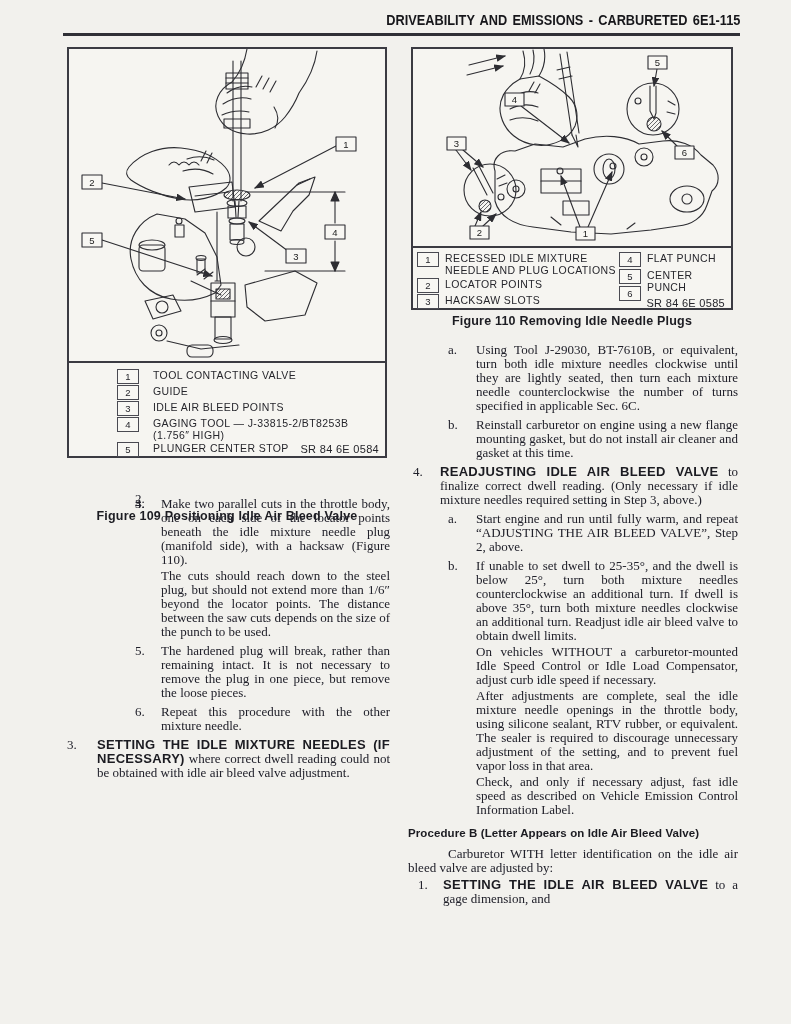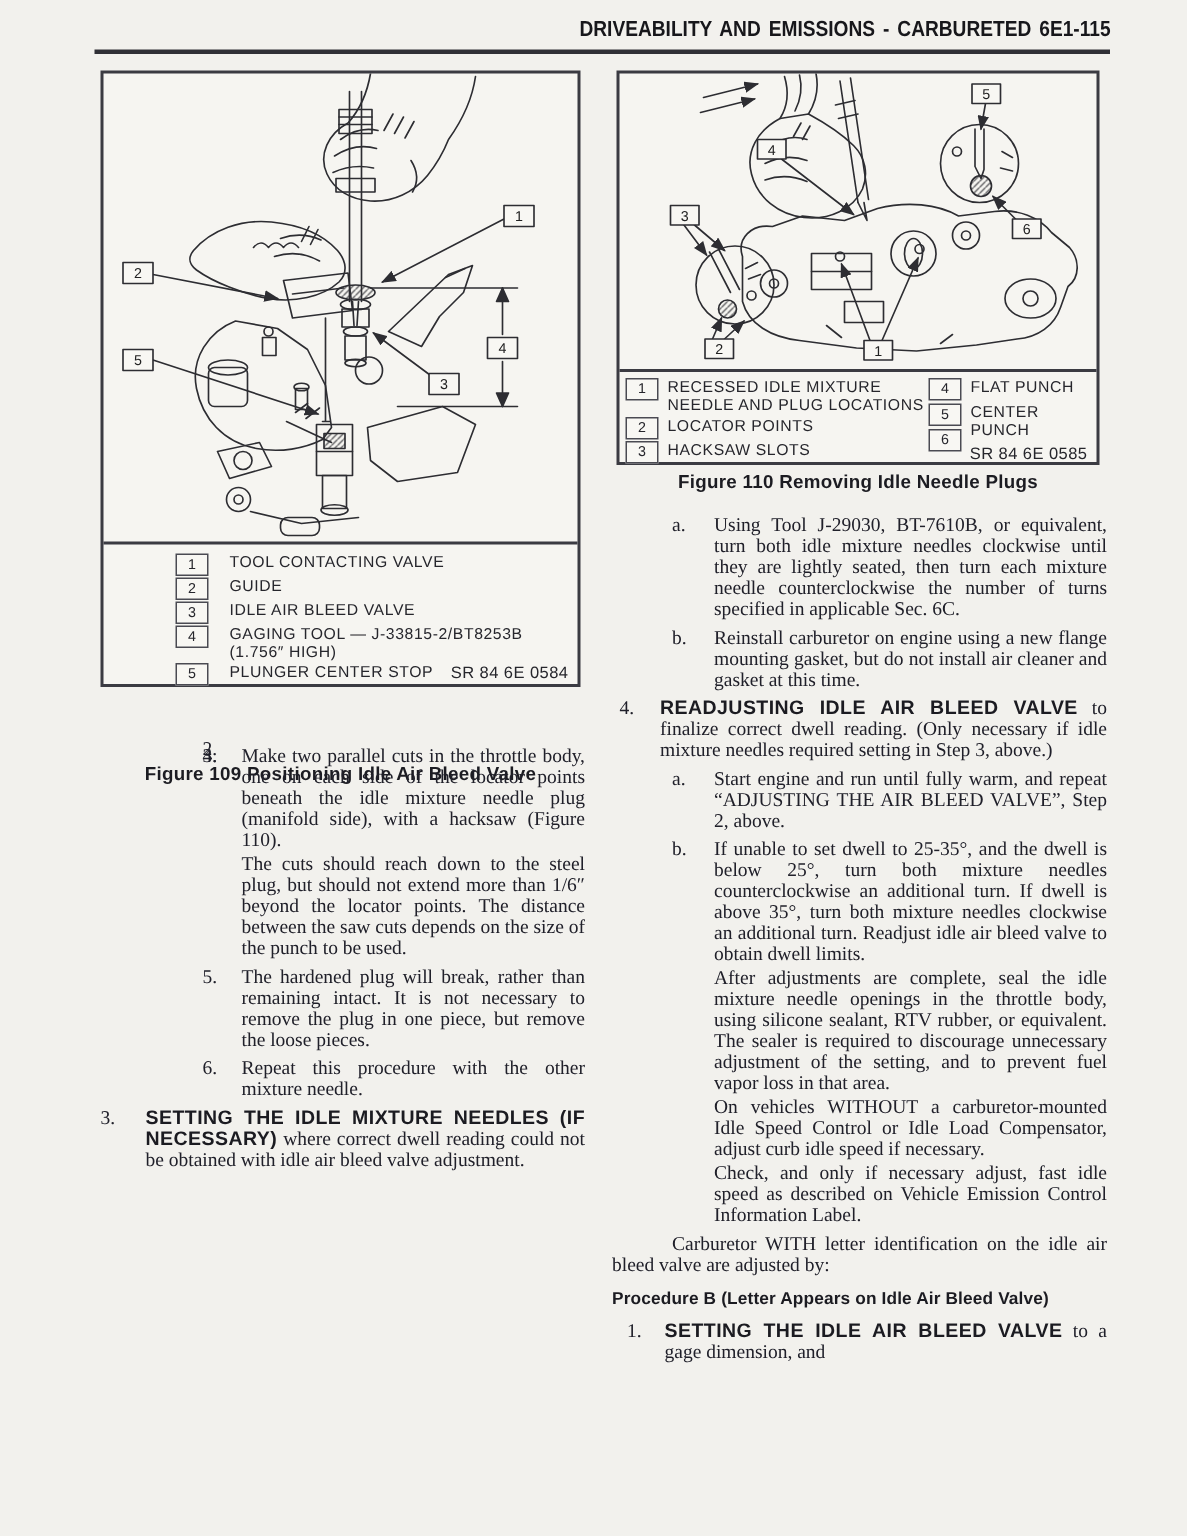--- a/index.html
+++ b/index.html
@@ -177,21 +177,21 @@
     <div class="lrow g14" style="top:6px;left:48px;">
       <span class="nbox">1</span>
       <span class="ltxt">TOOL CONTACTING VALVE</span>
     </div>
     <div class="lrow g14" style="top:22px;left:48px;">
       <span class="nbox">2</span>
       <span class="ltxt">GUIDE</span>
     </div>
     <div class="lrow g14" style="top:38px;left:48px;">
       <span class="nbox">3</span>
-      <span class="ltxt">IDLE AIR BLEED VALVE</span>
+      <span class="ltxt">IDLE AIR BLEED POINTS</span>
     </div>
     <div class="lrow g14" style="top:54px;left:48px;">
       <span class="nbox">4</span>
       <span class="ltxt">
         <div>GAGING TOOL — J-33815-2/BT8253B</div>
         <div>(1.756″ HIGH)</div>
       </span>
     </div>
     <div class="lrow g14" style="top:79px;left:48px;">
       <span class="nbox">5</span>
@@ -376,23 +376,23 @@
     <span class="num n5">4.</span>
     <div><span class="hd">READJUSTING IDLE AIR BLEED VALVE</span><span> to finalize correct dwell reading. (Only necessary if idle mixture needles required setting in Step 3, above.)</span></div>
   </div>
   <div class="item pad68">
     <span class="num n40">a.</span>
     <div>Start engine and run until fully warm, and repeat “ADJUSTING THE AIR BLEED VALVE”, Step 2, above.</div>
   </div>
   <div class="item pad68">
     <span class="num n40">b.</span>
     <div>If unable to set dwell to 25-35°, and the dwell is below 25°, turn both mixture needles counterclockwise an additional turn. If dwell is above 35°, turn both mixture needles clockwise an additional turn. Readjust idle air bleed valve to obtain dwell limits.</div>
+    <div class="p2">On vehicles WITHOUT a carburetor-mounted Idle Speed Control or Idle Load Compensator, adjust curb idle speed if necessary.</div>
     <div class="p2">After adjustments are complete, seal the idle mixture needle openings in the throttle body, using silicone sealant, RTV rubber, or equivalent. The sealer is required to discourage unnecessary adjustment of the setting, and to prevent fuel vapor loss in that area.</div>
-    <div class="p2">On vehicles WITHOUT a carburetor-mounted Idle Speed Control or Idle Load Compensator, adjust curb idle speed if necessary.</div>
     <div class="p2">Check, and only if necessary adjust, fast idle speed as described on Vehicle Emission Control Information Label.</div>
   </div>
+  <div id="procb-heading">Procedure B (Letter Appears on Idle Air Bleed Valve)</div>
   <div id="procb-intro">Carburetor WITH letter identification on the idle air bleed valve are adjusted by:</div>
-  <div id="procb-heading">Procedure B (Letter Appears on Idle Air Bleed Valve)</div>
   <div class="item pad35">
     <span class="num n10">1.</span>
     <div><span class="hd">SETTING THE IDLE AIR BLEED VALVE</span><span> to a gage dimension, and</span></div>
   </div>
 </div>
 
 </body></html>

